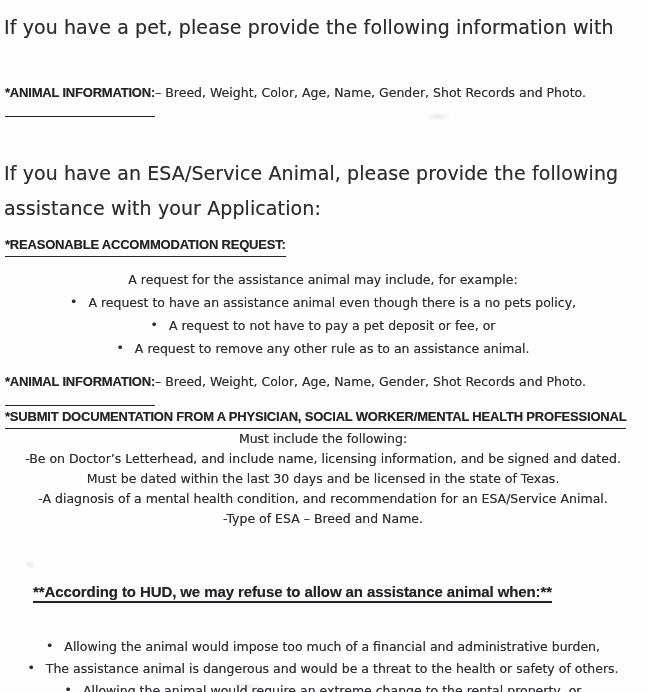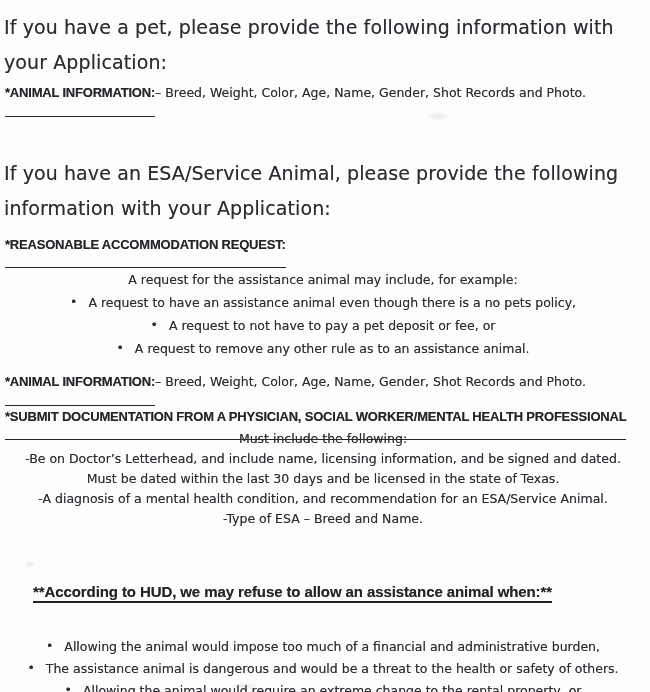--- a/index.html
+++ b/index.html
@@ -36,21 +36,21 @@
     color:var(--color-text_bold);
     border-bottom:1.8px solid currentColor;padding-bottom:16px;
   }
   .caps-heading{
     position:absolute;left:5px;
     font-family:"Liberation Sans",sans-serif;
     font-weight:bold;font-size:13px;letter-spacing:-0.2px;
     color:var(--color-text_bold);white-space:nowrap;
   }
   .caps-heading .u{
-    border-bottom:1.8px solid currentColor;padding-bottom:15px;
+    border-bottom:1.8px solid currentColor;padding-bottom:4px;
   }
   .center-block{
     position:absolute;left:0;width:646px;text-align:center;
     font-size:12.5px;
   }
   .request-block{top:268px;line-height:23px;}
   .doc-block{top:429px;line-height:20px;}
   .hud-bullets{top:636px;line-height:22px;}
   .bullet{
     display:inline-block;margin-right:11px;
@@ -71,28 +71,27 @@
     pointer-events:none;
   }
 </style>
 </head>
 <body>
 
 <div class="page">
 
   <div class="big-heading" style="top:4px;margin-top:6px;">
     <div>If you have a pet, please provide the following information with</div>
-    <div>your Application:</div>
   </div>
 
   <div class="label-line" style="top:85px;"><span class="caps-label">*ANIMAL INFORMATION:</span><span>– Breed, Weight, Color, Age, Name, Gender, Shot Records and Photo.</span></div>
 
   <div class="big-heading" style="top:156px;">
     <div>If you have an ESA/Service Animal, please provide the following</div>
-    <div>information with your Application:</div>
+    <div>assistance with your Application:</div>
   </div>
 
   <div class="caps-heading" style="top:237px;">
     <span class="u">*REASONABLE ACCOMMODATION REQUEST:</span>
   </div>
 
   <div class="center-block request-block">
     <div>A request for the assistance animal may include, for example:</div>
     <div><span class="bullet">•</span><span>A request to have an assistance animal even though there is a no pets policy,</span></div>
     <div><span class="bullet">•</span><span>A request to not have to pay a pet deposit or fee, or</span></div>

